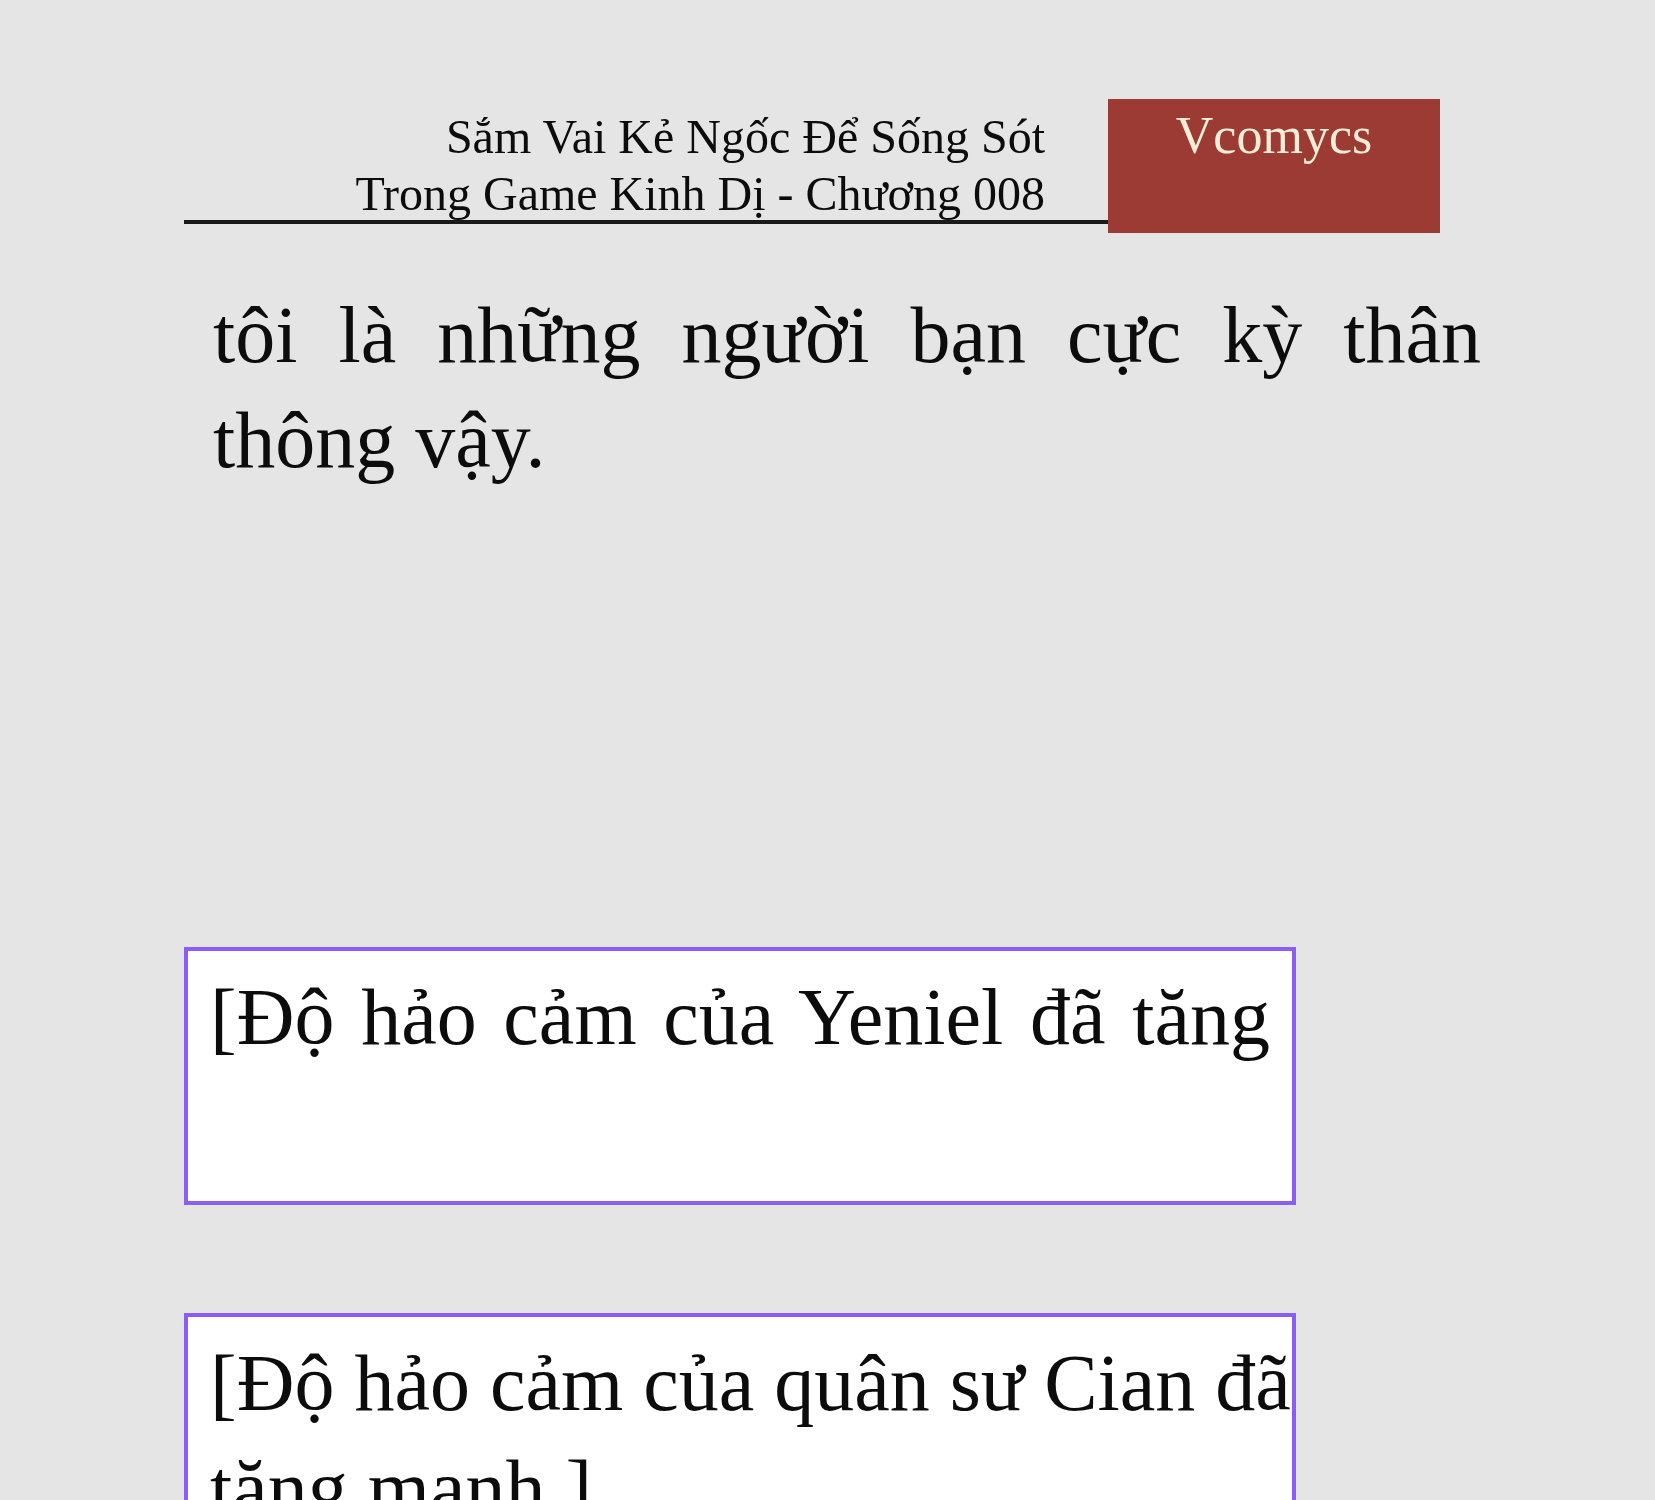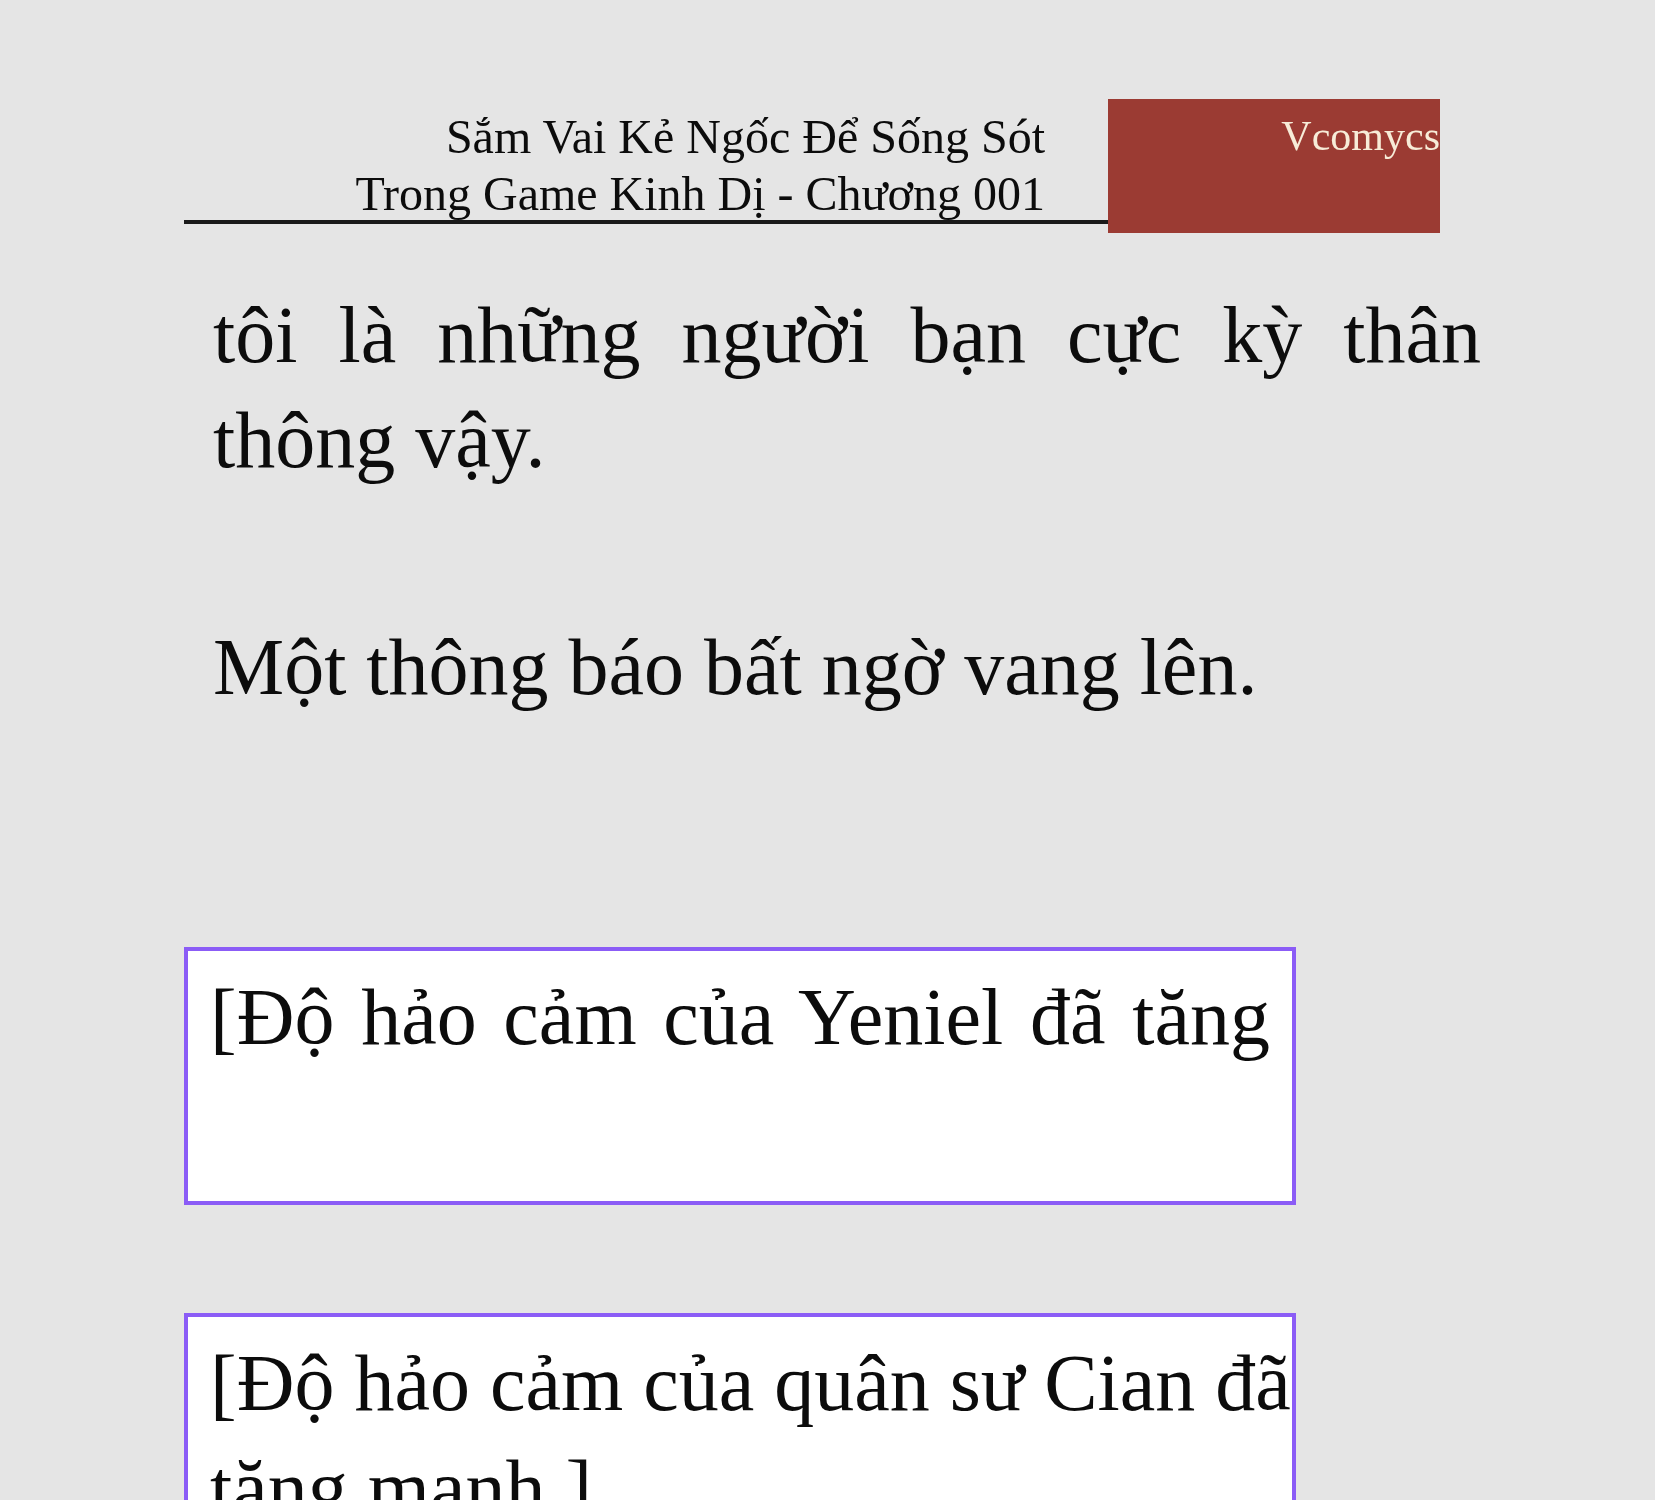--- a/index.html
+++ b/index.html
@@ -30,22 +30,22 @@
     color: #0c0c0c;
   }
   .brand-box {
     position: absolute;
     left: 1108px;
     top: 99px;
     width: 332px;
     height: 134px;
     box-sizing: border-box;
     padding-top: 7px;
-    text-align: right;
-    font-size: 42px;
+    text-align: center;
+    font-size: 52px;
     line-height: 60px;
     cursor: pointer;
   }
   .header-rule {
     position: absolute;
     left: 184px;
     top: 220px;
     width: 924px;
     height: 4px;
     background: #1a1a1a;
@@ -85,37 +85,34 @@
   .notice-box-1 { top: 947px; height: 258px; }
   .notice-box-2 { top: 1313px; height: 230px; }
 </style>
 </head>
 <body>
 
 <div id="page">
 
   <div class="title-block">
     <div>Sắm Vai Kẻ Ngốc Để Sống Sót</div>
-    <div>Trong Game Kinh Dị - Chương 001</div>
+    <div>Trong Game Kinh Dị - Chương 008</div>
   </div>
 
   <div class="brand-box" id="brand-box" style="background: rgb(155, 59, 51); color: rgb(247, 236, 216);">
     <div>Vcomycs</div>
   </div>
 
   <div class="header-rule"></div>
 
   <div class="bodytext para1">
     <div class="jline">tôi là những người bạn cực kỳ thân</div>
     <div>thông vậy.</div>
   </div>
 
-  <div class="bodytext para2">
-    <div>Một thông báo bất ngờ vang lên.</div>
-  </div>
 
   <div class="notice-box notice-box-1">
     <div class="jline">[Độ hảo cảm của Yeniel đã tăng</div>
   </div>
 
   <div class="notice-box notice-box-2">
     <div class="jline">[Độ hảo cảm của quân sư Cian đã</div>
     <div>tăng mạnh.]</div>
   </div>
 

